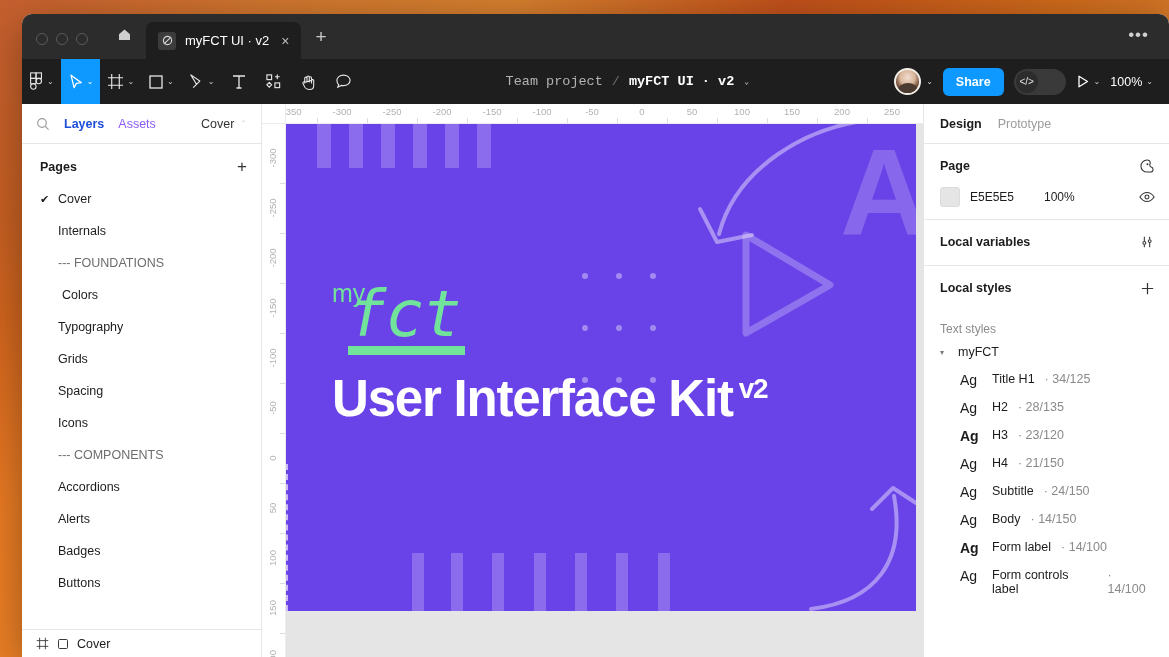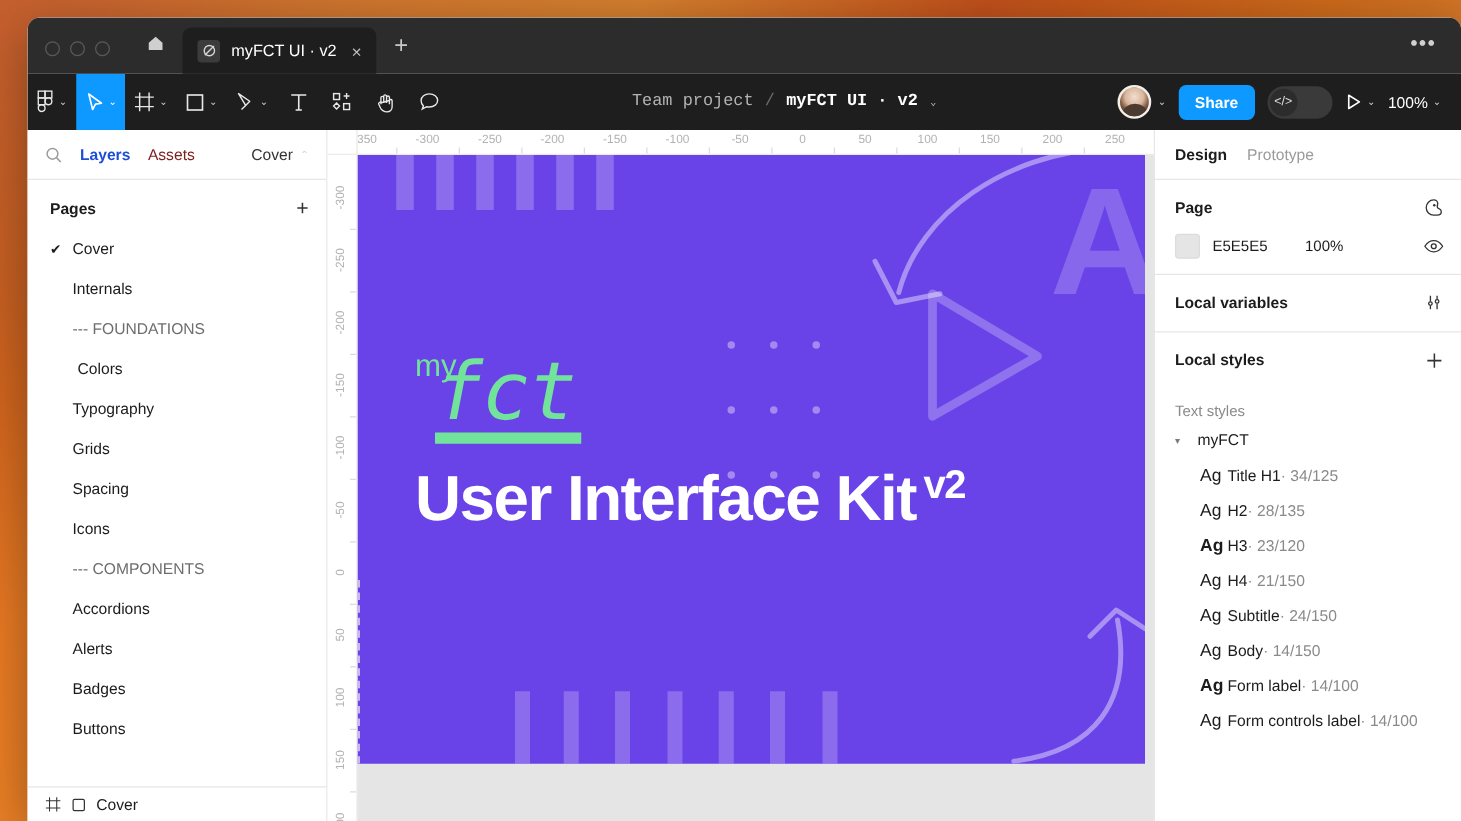--- a/index.html
+++ b/index.html
@@ -148,21 +148,21 @@
     background: #ffffff;
     border-right: 1px solid #e6e6e6;
     display: flex; flex-direction: column;
   }
   .lp-tabs {
     height: 40px; display: flex; align-items: center;
     gap: 14px; padding: 0 14px;
     border-bottom: 1px solid #e6e6e6;
     flex: none;
   }
-  .lp-tab { font-size: 12.5px; color: #7f1d1d; }
+  .lp-tab { font-size: 12.5px; color: #8b5cf6; }
   .lp-tab.active { color: #1d4ed8; font-weight: bold; }
   .lp-page-sel {
     margin-left: auto; font-size: 12.5px; color: #333;
     display: flex; align-items: center; gap: 5px;
   }
   .pages-head {
     display: flex; align-items: center;
     padding: 14px 14px 8px 18px;
     flex: none;
   }
@@ -274,21 +274,21 @@
     font-family: "DejaVu Sans Mono", monospace;
     border-bottom: 9px solid #72e39a;
     display: inline-block; padding-right: 4px; font-style: italic;
   }
   .headline {
     top: 245px; left: 46px;
     color: #ffffff; font-weight: bold;
     font-size: 51px; letter-spacing: -1.2px;
     white-space: nowrap;
   }
-  .headline sup { font-size: 32px; vertical-align: super; margin-left: 6px; text-align: right; }
+  .headline sup { font-size: 28px; vertical-align: super; margin-left: 6px; text-align: right; }
 
   
   .rightpanel {
     width: 246px; flex: none; background: #fff;
     border-left: 1px solid #e6e6e6;
     display: flex; flex-direction: column;
   }
   .rp-tabs {
     height: 40px; display: flex; align-items: center; gap: 16px;
     padding: 0 16px; border-bottom: 1px solid #e6e6e6; flex: none;
@@ -312,21 +312,21 @@
   .hexval { font-size: 12px; color: #1c1c1c; width: 64px; }
   .opval { font-size: 12px; color: #1c1c1c; }
   .fillrow .eye { margin-left: auto; color: #333; }
   .styles-label { font-size: 12px; color: #8a8a8a; padding: 11px 16px 2px 16px; }
   .grp-row {
     display: flex; align-items: center; gap: 8px;
     padding: 7px 16px; font-size: 12.5px; color: #1c1c1c;
   }
   .grp-row .tri { font-size: 8px; color: #7a7a7a; width: 10px; }
   .style-row {
-    display: flex; align-items: flex-end; 
+    display: flex; align-items: flex-start; gap: 10px;
     padding: 6px 16px 6px 36px; font-size: 12.5px; color: #1c1c1c;
   }
   .style-row .ag { font-size: 14px; color: #1c1c1c; min-width: 22px; }
   .style-row .ag.b { font-weight: bold; }
   .style-row .nm { font-weight: normal; }
   .style-row .meta { color: #8a8a8a; }
   .rp-scroll { flex: 1; overflow: hidden; }
   svg { display: block; }
 </style>
 </head>

